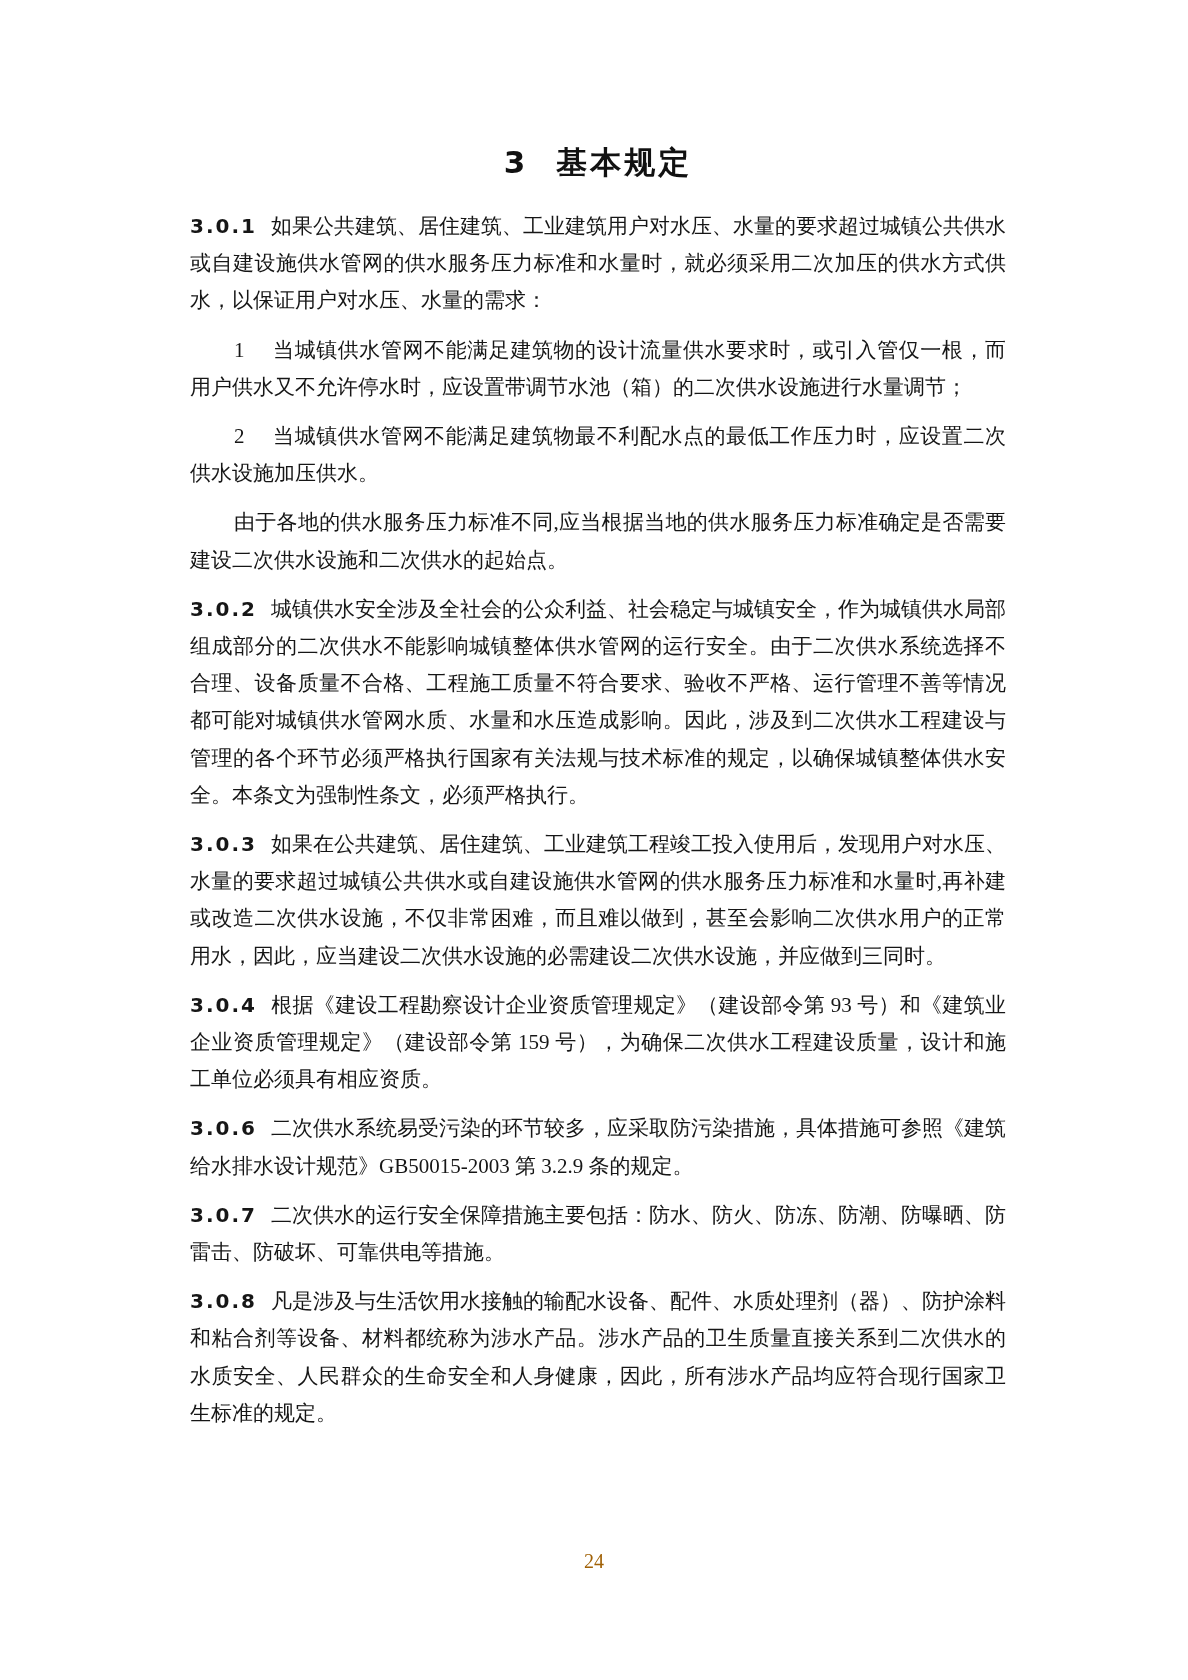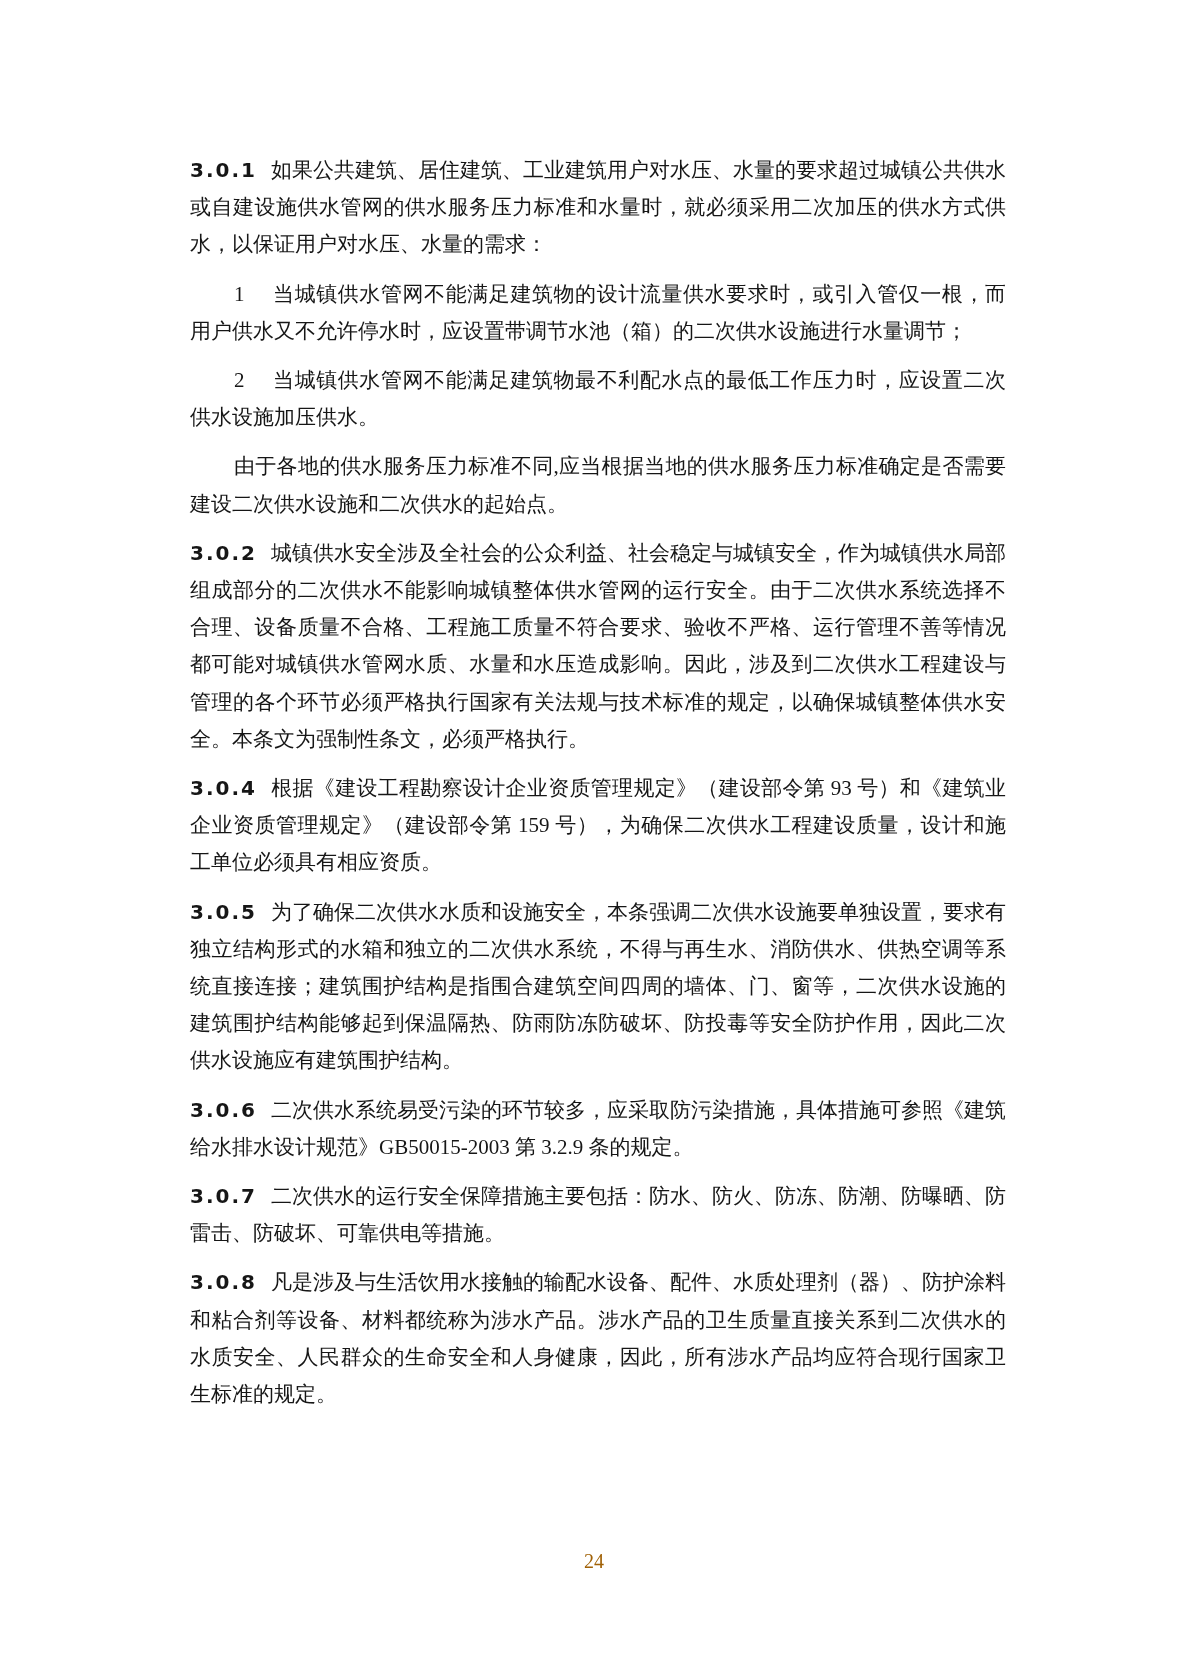--- a/index.html
+++ b/index.html
@@ -71,35 +71,36 @@
     font-size: 20px;
     color: #a16207;
   }
 </style>
 </head>
 <body>
 
 <div class="page">
   <div class="content">
 
+    <h1 class="doc-heading"><span class="heading-number">3</span><span class="heading-title">基本规定</span></h1>
 
     <p class="para clause"><span class="clause-num">3.0.1</span><span>如果公共建筑、居住建筑、工业建筑用户对水压、水量的要求超过城镇公共供水或自建设施供水管网的供水服务压力标准和水量时，就必须采用二次加压的供水方式供水，以保证用户对水压、水量的需求：</span></p>
 
     <p class="para sub"><span class="sub-num">1</span><span>当城镇供水管网不能满足建筑物的设计流量供水要求时，或引入管仅一根，而用户供水又不允许停水时，应设置带调节水池（箱）的二次供水设施进行水量调节；</span></p>
 
     <p class="para sub"><span class="sub-num">2</span><span>当城镇供水管网不能满足建筑物最不利配水点的最低工作压力时，应设置二次供水设施加压供水。</span></p>
 
     <p class="para plain"><span>由于各地的供水服务压力标准不同,应当根据当地的供水服务压力标准确定是否需要建设二次供水设施和二次供水的起始点。</span></p>
 
     <p class="para clause"><span class="clause-num">3.0.2</span><span>城镇供水安全涉及全社会的公众利益、社会稳定与城镇安全，作为城镇供水局部组成部分的二次供水不能影响城镇整体供水管网的运行安全。由于二次供水系统选择不合理、设备质量不合格、工程施工质量不符合要求、验收不严格、运行管理不善等情况都可能对城镇供水管网水质、水量和水压造成影响。因此，涉及到二次供水工程建设与管理的各个环节必须严格执行国家有关法规与技术标准的规定，以确保城镇整体供水安全。本条文为强制性条文，必须严格执行。</span></p>
 
+    <p class="para clause"><span class="clause-num">3.0.3</span><span>如果在公共建筑、居住建筑、工业建筑工程竣工投入使用后，发现用户对水压、水量的要求超过城镇公共供水或自建设施供水管网的供水服务压力标准和水量时,再补建或改造二次供水设施，不仅非常困难，而且难以做到，甚至会影响二次供水用户的正常用水，因此，应当建设二次供水设施的必需建设二次供水设施，并应做到三同时。</span></p>
 
     <p class="para clause"><span class="clause-num">3.0.4</span><span>根据《建设工程勘察设计企业资质管理规定》（建设部令第 93 号）和《建筑业企业资质管理规定》（建设部令第 159 号），为确保二次供水工程建设质量，设计和施工单位必须具有相应资质。</span></p>
 
-    <p class="para clause"><span class="clause-num">3.0.5</span><span>为了确保二次供水水质和设施安全，本条强调二次供水设施要单独设置，要求有独立结构形式的水箱和独立的二次供水系统，不得与再生水、消防供水、供热空调等系统直接连接；建筑围护结构是指围合建筑空间四周的墙体、门、窗等，二次供水设施的建筑围护结构能够起到保温隔热、防雨防冻防破坏、防投毒等安全防护作用，因此二次供水设施应有建筑围护结构。</span></p>
 
     <p class="para clause"><span class="clause-num">3.0.6</span><span>二次供水系统易受污染的环节较多，应采取防污染措施，具体措施可参照《建筑给水排水设计规范》GB50015-2003 第 3.2.9 条的规定。</span></p>
 
     <p class="para clause"><span class="clause-num">3.0.7</span><span>二次供水的运行安全保障措施主要包括：防水、防火、防冻、防潮、防曝晒、防雷击、防破坏、可靠供电等措施。</span></p>
 
     <p class="para clause"><span class="clause-num">3.0.8</span><span>凡是涉及与生活饮用水接触的输配水设备、配件、水质处理剂（器）、防护涂料和粘合剂等设备、材料都统称为涉水产品。涉水产品的卫生质量直接关系到二次供水的水质安全、人民群众的生命安全和人身健康，因此，所有涉水产品均应符合现行国家卫生标准的规定。</span></p>
 
   </div>
 
   <div class="page-number">24</div>

